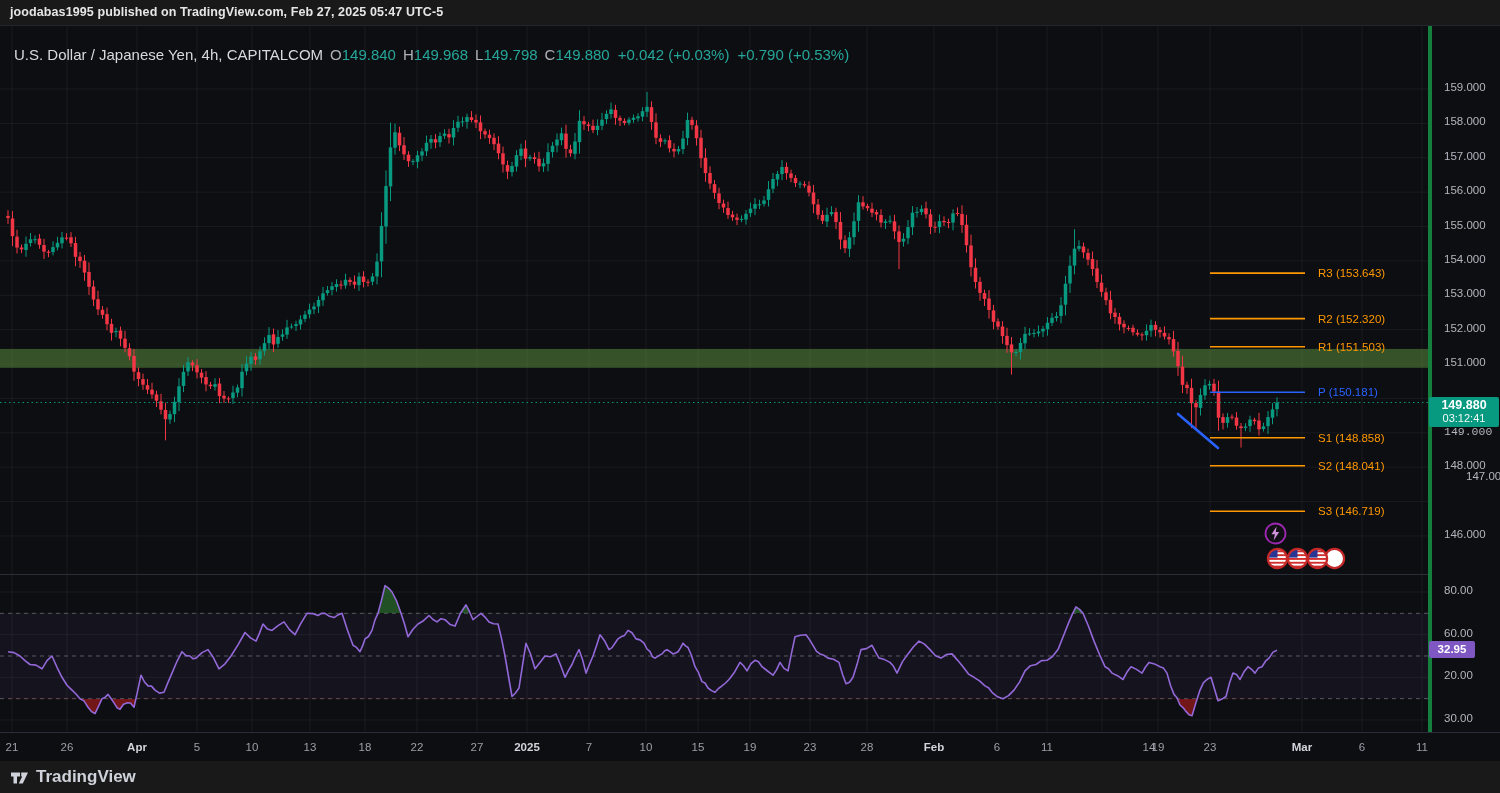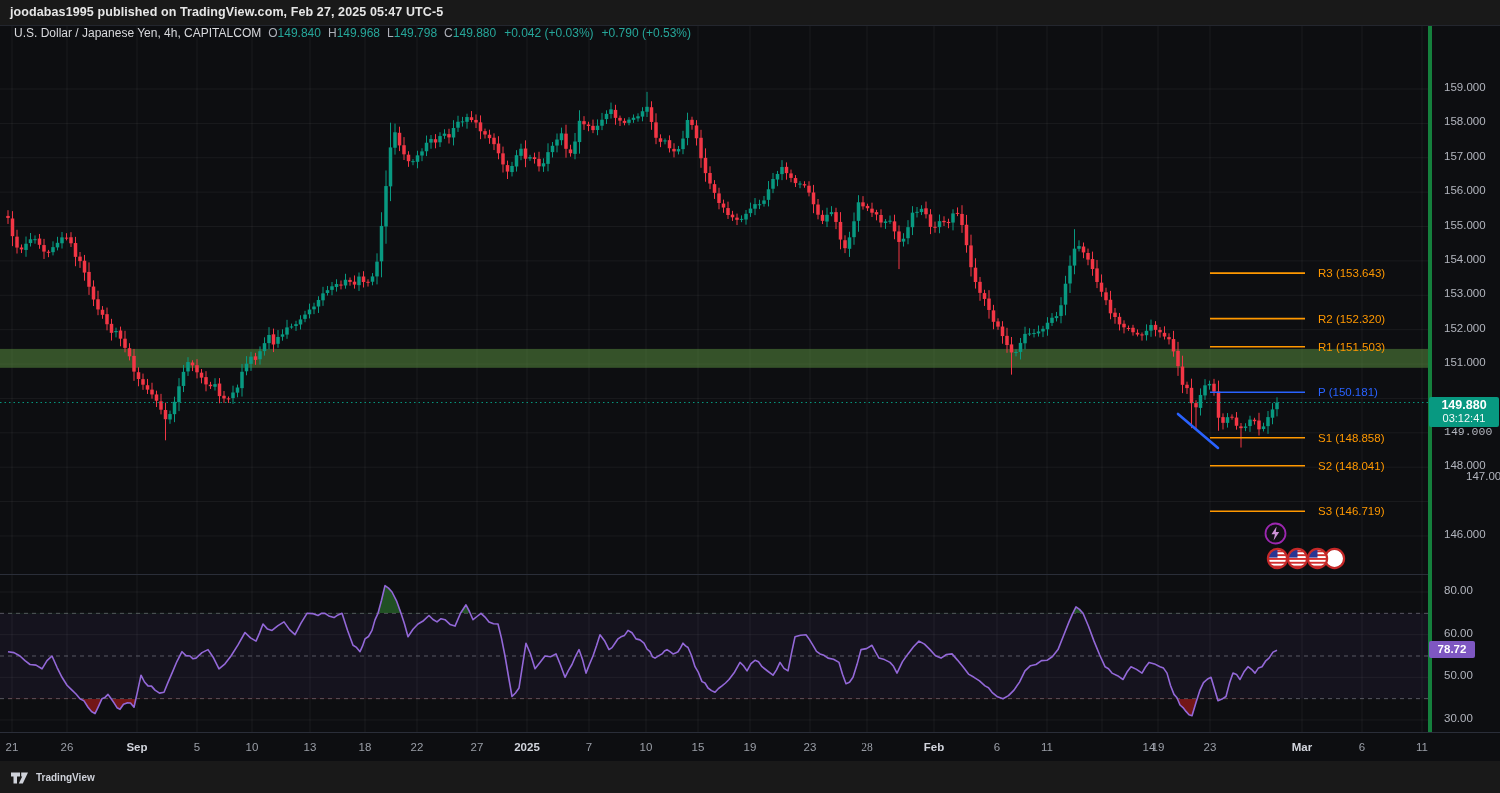--- a/index.html
+++ b/index.html
@@ -9,35 +9,35 @@
   .watermark{position:absolute;left:10px;top:5px;font-size:12.5px;font-weight:700;color:#e6e6e6;letter-spacing:.1px;}
   .chart{position:absolute;left:0;top:25px;width:1500px;height:736px;background:#0d0e11;border-top:1px solid #23262e;}
   .chart svg{position:absolute;display:block;}
   #price-svg{left:0;top:0;}
   #rsi-svg{left:0;top:548px;}
   .price-axis{position:absolute;left:1428px;top:0;width:72px;height:706px;border-left:4px solid #15803d;background:#0d0e11;}
   .time-axis{position:absolute;left:0;top:706px;width:1500px;height:30px;border-top:1px solid #2a2e39;background:#0d0e11;}
   .ptick{position:absolute;left:12px;font-size:11.5px;color:#b2b5be;}
   .ttick{position:absolute;top:8px;width:56px;margin-left:-28px;text-align:center;font-size:11.5px;color:#9b9fa8;}
   .ttick.major{color:#d1d4dc;font-weight:700;}
-  .legend{position:absolute;left:14px;top:0;font-size:12px;color:#d1d4dc;white-space:nowrap;}
+  .legend{position:absolute;left:14px;top:20px;font-size:15px;color:#d1d4dc;white-space:nowrap;}
   .legend .t{color:#d8d9dd;}
   .legend .ol{color:#aeb1ba;margin-left:7px;}
   .legend .ov{color:#26a69a;}
   .legend .chg{color:#26a69a;margin-left:8px;}
   .jpy-btn{position:absolute;left:1433px;top:4px;width:56px;height:24px;border:1px solid #43464f;border-radius:6px;color:#d5d8e0;font-size:12px;font-weight:700;text-align:center;line-height:22px;background:rgba(20,20,24,.6);cursor:pointer;}
   .last-badge{position:absolute;left:1429px;top:371px;width:70px;height:30px;background:#089981;border-radius:2px;color:#fff;text-align:center;padding-top:1px;}
   .last-badge .lp{font-size:12.5px;font-weight:700;line-height:14px;}
   .last-badge .cd{font-size:11px;line-height:13px;opacity:.95;}
   .rsi-badge{position:absolute;left:1429px;top:615px;width:46px;height:17px;background:#7e57c2;border-radius:2px;color:#fff;font-size:11.5px;font-weight:700;text-align:center;line-height:17px;}
   .events{position:absolute;left:0;top:0;width:0;height:0;}
   .evt{position:absolute;width:24px;height:24px;}
   .footer{position:absolute;left:0;top:761px;width:1500px;height:32px;background:#191919;display:flex;align-items:center;}
   .logo{display:flex;align-items:center;margin-left:10px;cursor:pointer;}
-  .logo span{margin-left:7px;font-size:10px;font-weight:700;color:#cfd2da;}
+  .logo span{margin-left:7px;font-size:17px;font-weight:700;color:#cfd2da;}
 </style>
 </head>
 <body>
 
 <div class="stage">
 
   <div class="topbar">
     <div class="watermark">joodabas1995 published on TradingView.com, Feb 27, 2025 05:47 UTC-5</div>
   </div>
 
@@ -735,57 +735,57 @@
         <div class="ptick" style="top: 226.9px;">154.000</div>
         <div class="ptick" style="top: 261.28px;">153.000</div>
         <div class="ptick" style="top: 295.66px;">152.000</div>
         <div class="ptick" style="top: 330.04px;">151.000</div>
         <div class="ptick" style="top: 398.8px; font-family: Liberation Mono, monospace;">149.000</div>
         <div class="ptick" style="top: 433.18px;">148.000</div>
         <div class="ptick" style="top: 444px; margin-left: 22px;">147.000</div>
         <div class="ptick" style="top: 501.94px;">146.000</div>
         <div class="ptick" style="top: 558px;">80.00</div>
         <div class="ptick" style="top: 600.66px;">60.00</div>
-        <div class="ptick" style="top: 643.32px;">50.00</div>
+        <div class="ptick" style="top: 643.32px;">20.00</div>
         <div class="ptick" style="top: 685.98px;">30.00</div>
       </div>
     <div class="time-axis" id="time-axis">
         <div class="ttick" style="left: 12px;">21</div>
         <div class="ttick" style="left: 67px;">26</div>
-        <div class="ttick major" style="left: 137px;">Sep</div>
+        <div class="ttick major" style="left: 137px;">Apr</div>
         <div class="ttick" style="left: 197px;">5</div>
         <div class="ttick" style="left: 252px;">10</div>
         <div class="ttick" style="left: 310px;">13</div>
         <div class="ttick" style="left: 365px;">18</div>
         <div class="ttick" style="left: 417px;">22</div>
         <div class="ttick" style="left: 477px;">27</div>
         <div class="ttick major" style="left: 527px;">2025</div>
         <div class="ttick" style="left: 589px;">7</div>
         <div class="ttick" style="left: 646px;">10</div>
         <div class="ttick" style="left: 698px; text-align: center;">15</div>
         <div class="ttick" style="left: 750px;">19</div>
         <div class="ttick" style="left: 810px;">23</div>
-        <div class="ttick" style="left: 867px; font-family: Liberation Serif, serif;">28</div>
+        <div class="ttick" style="left: 867px;">28</div>
         <div class="ttick major" style="left: 934px;">Feb</div>
         <div class="ttick" style="left: 997px;">6</div>
         <div class="ttick" style="left: 1047px;">11</div>
         <div class="ttick" style="left: 1149px; text-align: center;">14</div>
         <div class="ttick" style="left: 1158px;">19</div>
         <div class="ttick" style="left: 1210px;">23</div>
         <div class="ttick major" style="left: 1302px;">Mar</div>
         <div class="ttick" style="left: 1362px;">6</div>
         <div class="ttick" style="left: 1422px;">11</div>
       </div>
 
     <div class="last-badge">
       <div class="lp">149.880</div>
       <div class="cd">03:12:41</div>
     </div>
 
-    <div class="rsi-badge">78.72</div>
+    <div class="rsi-badge">32.95</div>
 
     <div class="events" id="event-icons">
         <div class="evt" style="left: 1264px; top: 496px; z-index: 9;">
           <svg width="23" height="23" viewBox="0 0 23 23">
             <circle cx="11.5" cy="11.5" r="10" fill="#101014" stroke="#9c27b0" stroke-width="1.8"></circle>
             <path d="M12.6 4.5 L7.5 12.3 h3.4 l-1.3 6.2 5.6-8.6 h-3.4 z" fill="#ce93d8"></path>
           </svg>
         </div>
         <div class="evt" style="left: 1266px; top: 521px; z-index: 8;">
           <svg width="23" height="23" viewBox="0 0 23 23">

